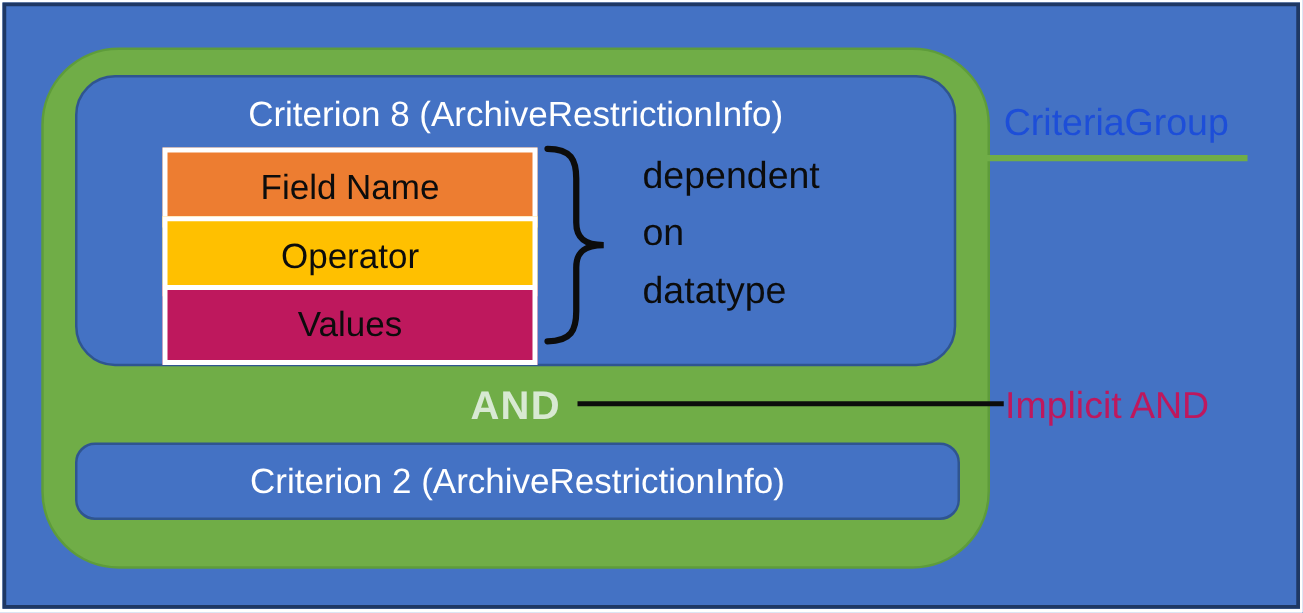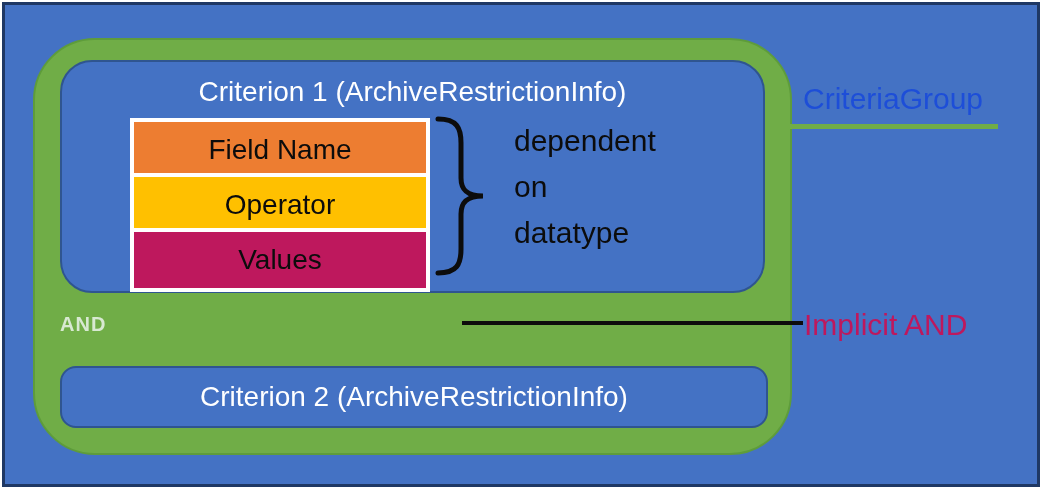--- a/index.html
+++ b/index.html
@@ -61,40 +61,41 @@
   .dep-note{
     position:absolute;
     left:514px;top:118px;
     color:#0c0c0c;
     font-size:30px;line-height:46px;
     white-space:pre-line;
   }
   .and-label{
     position:absolute;
     left:60px;top:307px;width:705px;
+    text-align:center;
     color:#D8E9D2;
-    font-size:20px;font-weight:bold;
+    font-size:32px;font-weight:bold;
     letter-spacing:1px;
     line-height:34px;
   }
   .connector{
     position:absolute;
     left:462px;top:321px;
     width:341px;height:4px;
     background:#0c0c0c;
   }
   .implicit-label{
     position:absolute;
     left:804px;top:307px;
     color:#be185d;
     font-size:30px;line-height:36px;
   }
   .criterion2{
     position:absolute;
-    left:60px;top:366px;
+    left:60px;top:354px;
     width:708px;height:62px;
     background:#4472C4;
     border:2px solid #2F5590;
     box-sizing:border-box;
     border-radius:16px;
     display:flex;align-items:center;justify-content:center;
     color:#ffffff;
     font-size:28px;
   }
   .cg-label{
@@ -114,21 +115,21 @@
 <body>
 
 <div class="canvas">
 
   <div class="frame"></div>
 
   <div class="group-box"></div>
 
   <div class="criterion1"></div>
 
-  <div class="c1-title">Criterion 1 (ArchiveRestrictionInfo)</div>
+  <div class="c1-title">Criterion 8 (ArchiveRestrictionInfo)</div>
 
   <div class="bar bar-field" style="background-color: rgb(237, 125, 49);">
     <span>Field Name</span>
   </div>
 
   <div class="bar bar-operator" style="background-color: rgb(255, 192, 0);">
     <span>Operator</span>
   </div>
 
   <div class="bar bar-values" style="background-color: #be185d;">

